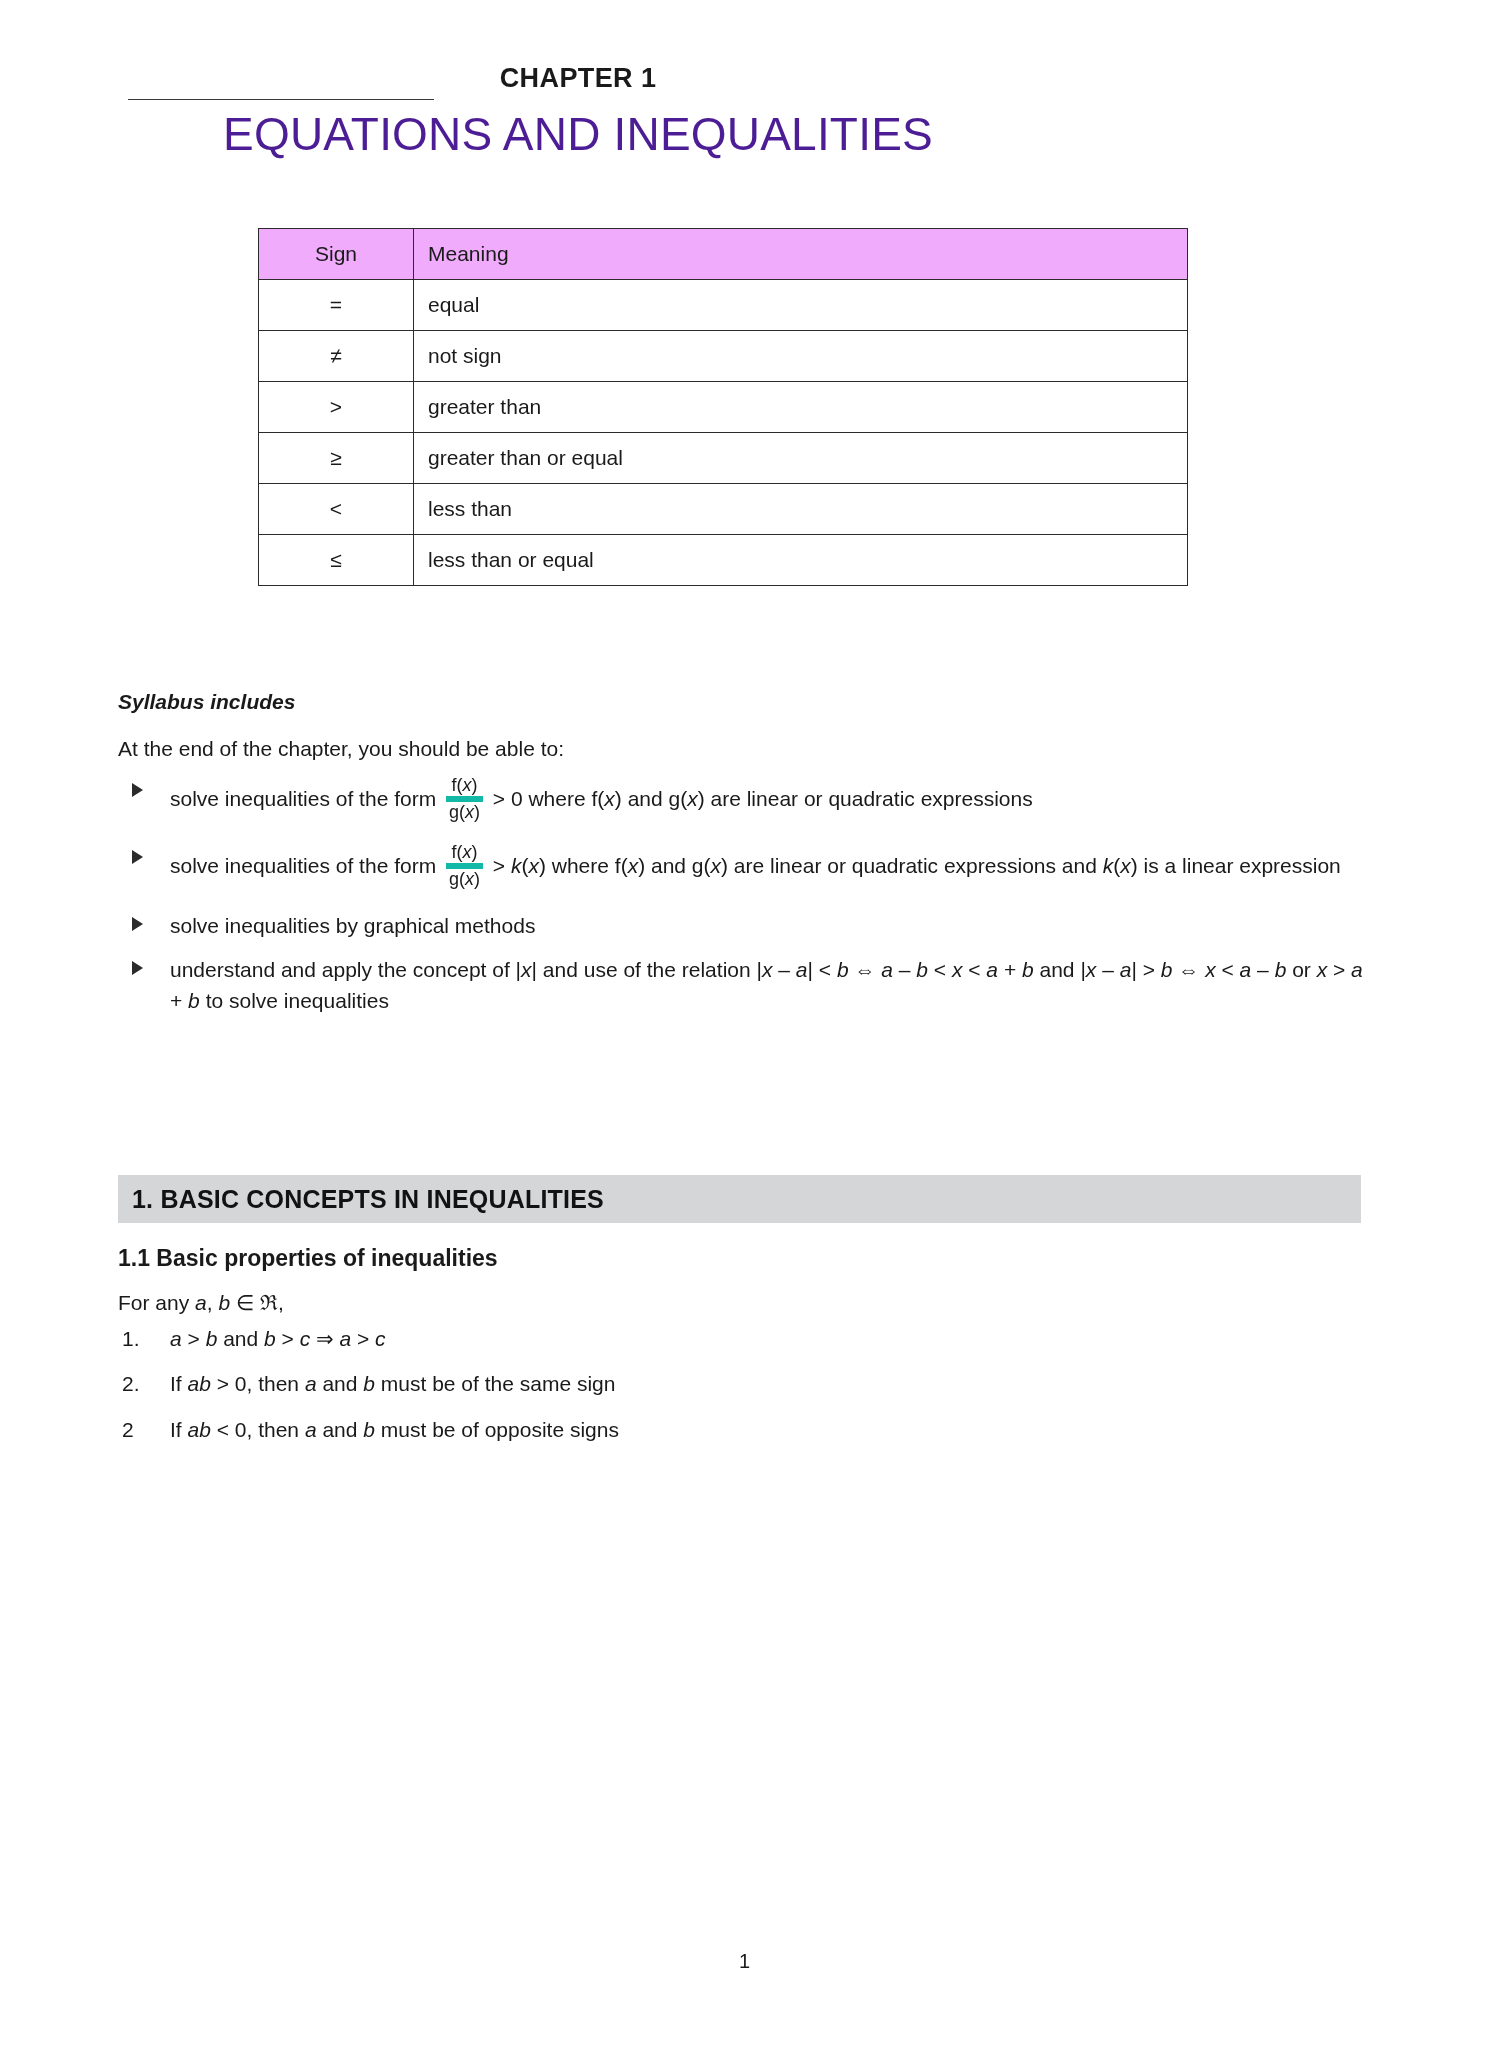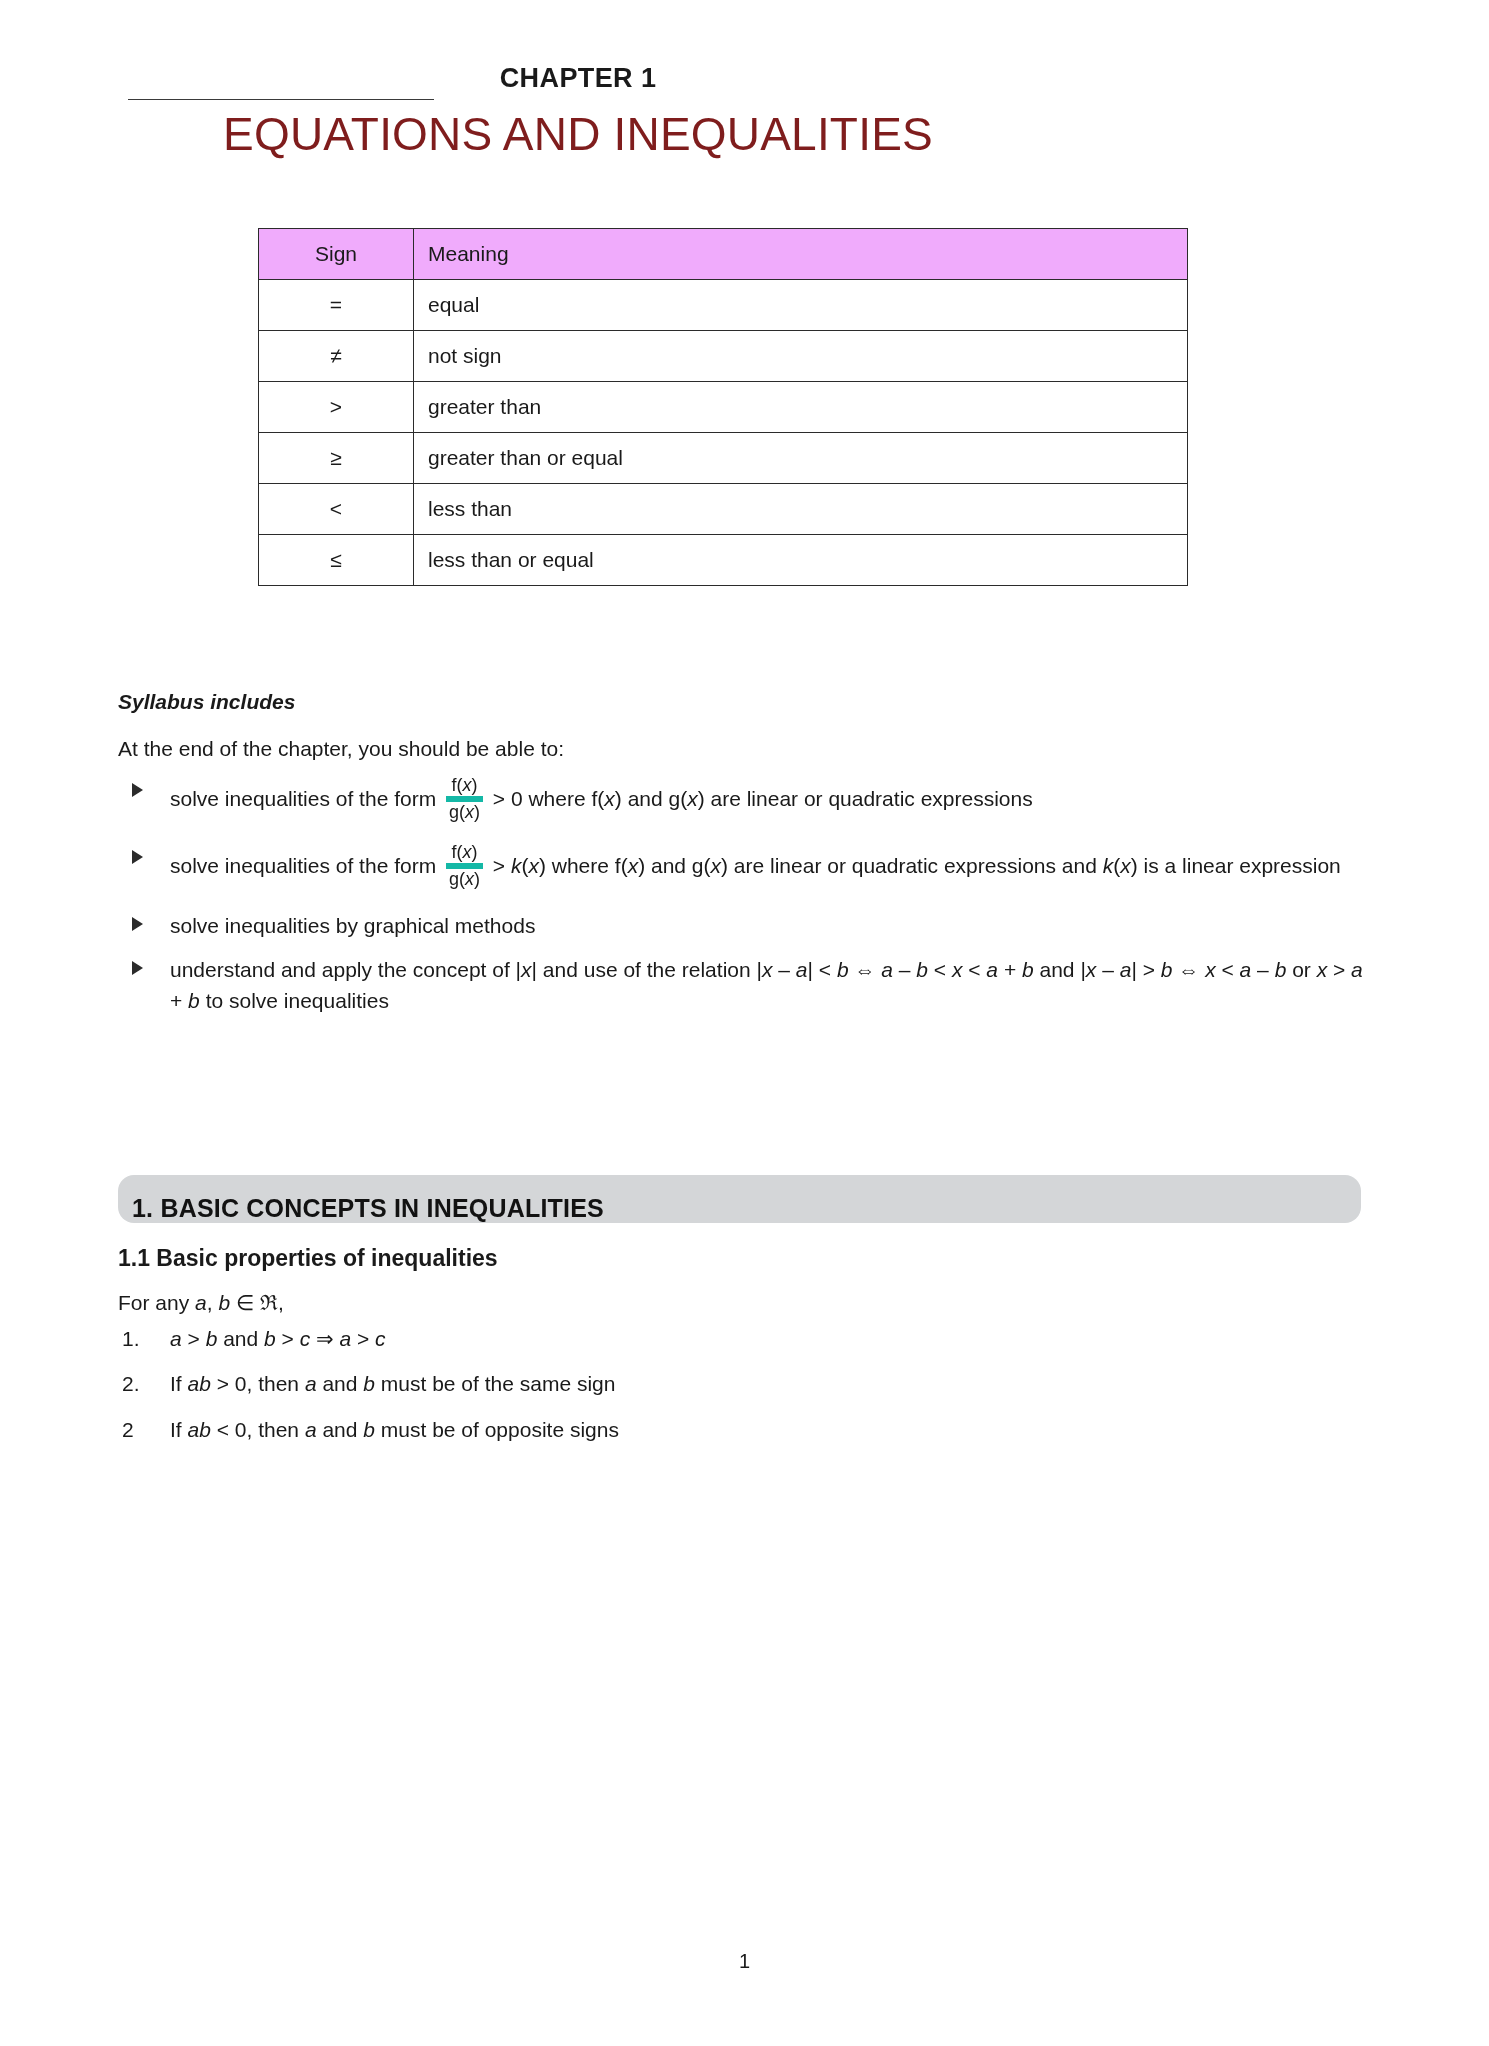--- a/index.html
+++ b/index.html
@@ -41,21 +41,21 @@
   .chapter-rule {
     margin-top: 5px;
     width: 306px;
     height: 1px;
     background: #3a3a3a;
   }
   .chapter-title {
     margin-top: 8px;
     font-size: 46px;
     font-weight: 400;
-    color: #7f1d1d;
+    color: #4c1d95;
     letter-spacing: 0.2px;
     line-height: 1.15;
     white-space: nowrap;
   }
 
   
   .sign-table-wrap {
     position: absolute;
     left: 258px;
     top: 228px;
@@ -153,23 +153,22 @@
 
   
   .section-bar {
     position: absolute;
     left: 118px;
     top: 1175px;
     width: 1243px;
     height: 48px;
     background: #d4d6d8;
     display: flex;
-    align-items: flex-end;
+    align-items: center;
     padding-left: 14px;
-    border-radius: 16px;
   }
   .section-bar-text {
     font-size: 25px;
     font-weight: bold;
     letter-spacing: 0.2px;
     color: #121212;
   }
 
   
   .subsection {

